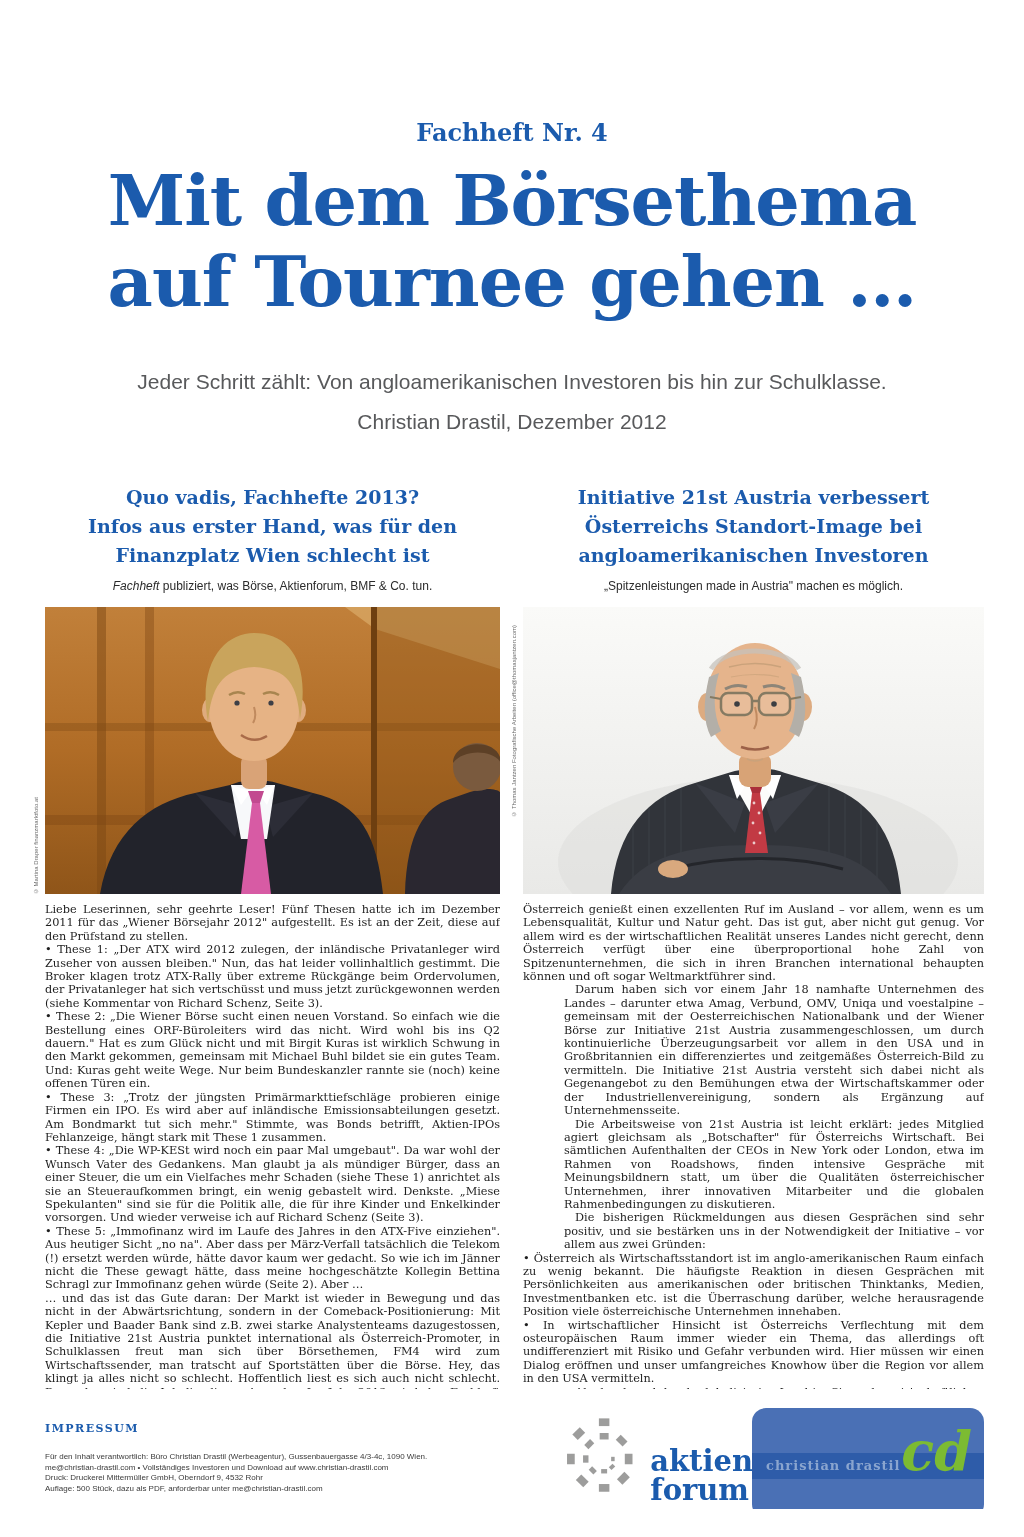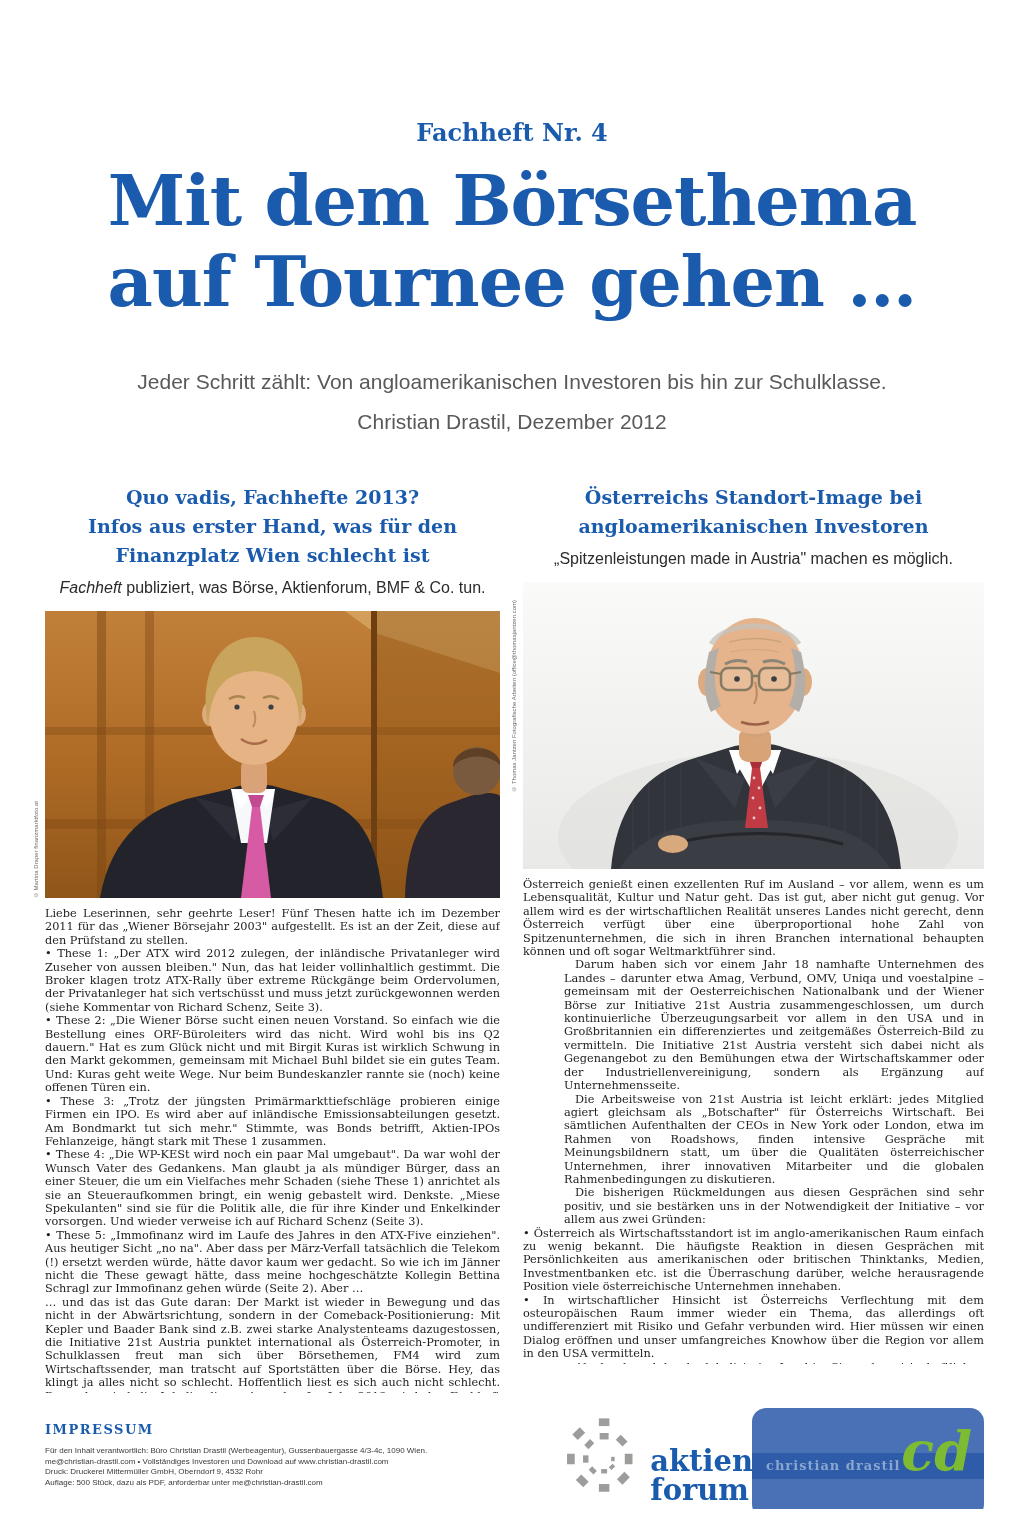--- a/index.html
+++ b/index.html
@@ -13,37 +13,37 @@
   .subtitle{position:absolute;top:370px;left:0;width:100%;text-align:center;
           font-family:"Liberation Sans",sans-serif;font-size:21px;color:#58595b;}
   .byline{position:absolute;top:410px;left:0;width:100%;text-align:center;
           font-family:"Liberation Sans",sans-serif;font-size:21px;color:#58595b;}
 
   .col{position:absolute;top:483px;}
   .col.left{left:45px;width:455px;}
   .col.right{left:523px;width:461px;}
   .col h2{margin:0;font-size:19px;line-height:29px;font-weight:bold;color:#1b5bad;text-align:center;}
   .deck{margin:9px 0 0 0;text-align:center;font-family:"Liberation Sans",sans-serif;
-        font-size:16px;color:#2b2b2b;}
+        font-size:12px;color:#2b2b2b;}
   .deck i{font-style:italic;}
 
   .photo{position:relative;margin-top:14px;height:287px;}
   .photo svg{display:block;width:100%;height:287px;}
   .credit{position:absolute;left:-12px;bottom:0;font-family:"Liberation Sans",sans-serif;
           font-size:6px;color:#6b6b6b;writing-mode:vertical-rl;transform:rotate(180deg);
           white-space:nowrap;}
   .col.right .credit{bottom:auto;top:18px;}
 
   .body-text{margin-top:9px;height:486px;overflow:hidden;text-align:justify;
           font-size:11.3px;line-height:13.4px;color:#1d1d1d;}
   .body-text p{margin:0;}
   .body-text p.ind{text-indent:11px;margin-left:41px;}
 
   .impressum{position:absolute;left:45px;top:1422px;width:480px;}
-  .imp-title{font-size:13px;font-weight:bold;letter-spacing:1.5px;color:#1b5bad;margin-bottom:9px;}
+  .imp-title{font-size:11px;font-weight:bold;letter-spacing:1.5px;color:#1b5bad;margin-bottom:17px;}
   .imp-line{font-family:"Liberation Sans",sans-serif;font-size:8px;line-height:10.5px;color:#3a3a3a;}
 
   .af-logo{position:absolute;left:563px;top:1393px;width:190px;height:130px;display:flex;align-items:flex-end;}
   .af-icon{width:95px;height:100px;margin-bottom:14px;}
   .af-text{font-size:29px;line-height:29px;font-weight:bold;color:#1b5bad;margin:0 0 18px 4px;letter-spacing:0;}
 
   .cd-card{position:absolute;left:752px;top:1408px;width:232px;height:110px;
            background:#4a70b5;border-radius:14px;overflow:hidden;}
   .cd-stripe{position:absolute;left:0;top:45px;width:100%;height:26px;background:#2e5ca9;}
   .cd-label{position:absolute;left:14px;top:0;font-size:13px;line-height:26px;font-weight:bold;
@@ -111,33 +111,34 @@
         <path d="M184,88 q8,-5 16,-1" stroke="#a8854f" fill="none" stroke-width="2.5"></path>
         <path d="M218,87 q8,-4 16,1" stroke="#a8854f" fill="none" stroke-width="2.5"></path>
         <circle cx="192" cy="96" r="2.6" fill="#3d3f46"></circle>
         <circle cx="226" cy="96" r="2.6" fill="#3d3f46"></circle>
         <path d="M209,100 q3,10 -1,16" stroke="#c08a5e" fill="none" stroke-width="2"></path>
         <path d="M196,128 q13,9 26,1" stroke="#a96b49" stroke-width="2.5" fill="none"></path>
       </svg>
     </div>
 
     <div class="body-text">
-      <p>Liebe Leserinnen, sehr geehrte Leser! Fünf Thesen hatte ich im Dezember 2011 für das „Wiener Börsejahr 2003" aufgestellt. Es ist an der Zeit, diese auf den Prüfstand zu stellen.</p>
+      <p>Liebe Leserinnen, sehr geehrte Leser! Fünf Thesen hatte ich im Dezember 2011 für das „Wiener Börsejahr 2012" aufgestellt. Es ist an der Zeit, diese auf den Prüfstand zu stellen.</p>
       <p>• These 1: „Der ATX wird 2012 zulegen, der inländische Privatanleger wird Zuseher von aussen bleiben." Nun, das hat leider vollinhaltlich gestimmt. Die Broker klagen trotz ATX-Rally über extreme Rückgänge beim Ordervolumen, der Privatanleger hat sich vertschüsst und muss jetzt zurückgewonnen werden (siehe Kommentar von Richard Schenz, Seite 3).</p>
       <p>• These 2: „Die Wiener Börse sucht einen neuen Vorstand. So einfach wie die Bestellung eines ORF-Büroleiters wird das nicht. Wird wohl bis ins Q2 dauern." Hat es zum Glück nicht und mit Birgit Kuras ist wirklich Schwung in den Markt gekommen, gemeinsam mit Michael Buhl bildet sie ein gutes Team. Und: Kuras geht weite Wege. Nur beim Bundeskanzler rannte sie (noch) keine offenen Türen ein.</p>
       <p>• These 3: „Trotz der jüngsten Primärmarkttiefschläge probieren einige Firmen ein IPO. Es wird aber auf inländische Emissionsabteilungen gesetzt. Am Bondmarkt tut sich mehr." Stimmte, was Bonds betrifft, Aktien-IPOs Fehlanzeige, hängt stark mit These 1 zusammen.</p>
       <p>• These 4: „Die WP-KESt wird noch ein paar Mal umgebaut". Da war wohl der Wunsch Vater des Gedankens. Man glaubt ja als mündiger Bürger, dass an einer Steuer, die um ein Vielfaches mehr Schaden (siehe These 1) anrichtet als sie an Steueraufkommen bringt, ein wenig gebastelt wird. Denkste. „Miese Spekulanten" sind sie für die Politik alle, die für ihre Kinder und Enkelkinder vorsorgen. Und wieder verweise ich auf Richard Schenz (Seite 3).</p>
       <p>• These 5: „Immofinanz wird im Laufe des Jahres in den ATX-Five einziehen". Aus heutiger Sicht „no na". Aber dass per März-Verfall tatsächlich die Telekom (!) ersetzt werden würde, hätte davor kaum wer gedacht. So wie ich im Jänner nicht die These gewagt hätte, dass meine hochgeschätzte Kollegin Bettina Schragl zur Immofinanz gehen würde (Seite 2). Aber …</p>
       <p>… und das ist das Gute daran: Der Markt ist wieder in Bewegung und das nicht in der Abwärtsrichtung, sondern in der Comeback-Positionierung: Mit Kepler und Baader Bank sind z.B. zwei starke Analystenteams dazugestossen, die Initiative 21st Austria punktet international als Österreich-Promoter, in Schulklassen freut man sich über Börsethemen, FM4 wird zum Wirtschaftssender, man tratscht auf Sportstätten über die Börse. Hey, das klingt ja alles nicht so schlecht. Hoffentlich liest es sich auch nicht schlecht. Denn das sind die Inhalte dieser Ausgabe. Im Jahr 2013 wird das Fachheft verstärkt auf den Spuren von Börse, Aktienforum, des Kapitalmarktbeauftragten, 21st Austria &amp; Co. wandeln. Denn die tun was. Ich wünsche uns allen, dass der gute Schwung der vergangenen Wochen ins Jahr 2013 mitgenommen werden kann. Stay tuned.</p>
 
     </div>
   </section>
 
   <section class="col right">
     <h2>
+      <div>Initiative 21st Austria verbessert</div>
       <div>Österreichs Standort-Image bei</div>
       <div>angloamerikanischen Investoren</div>
     </h2>
     <p class="deck">„Spitzenleistungen made in Austria" machen es möglich.</p>
 
     <div class="photo">
       <div class="credit">© Thomas Jantzen Fotografische Arbeiten (office@thomasjantzen.com)</div>
       <svg viewBox="0 0 461 287" aria-hidden="true">
         <defs>
           <linearGradient id="bgG" x1="0" y1="0" x2="0" y2="1">

